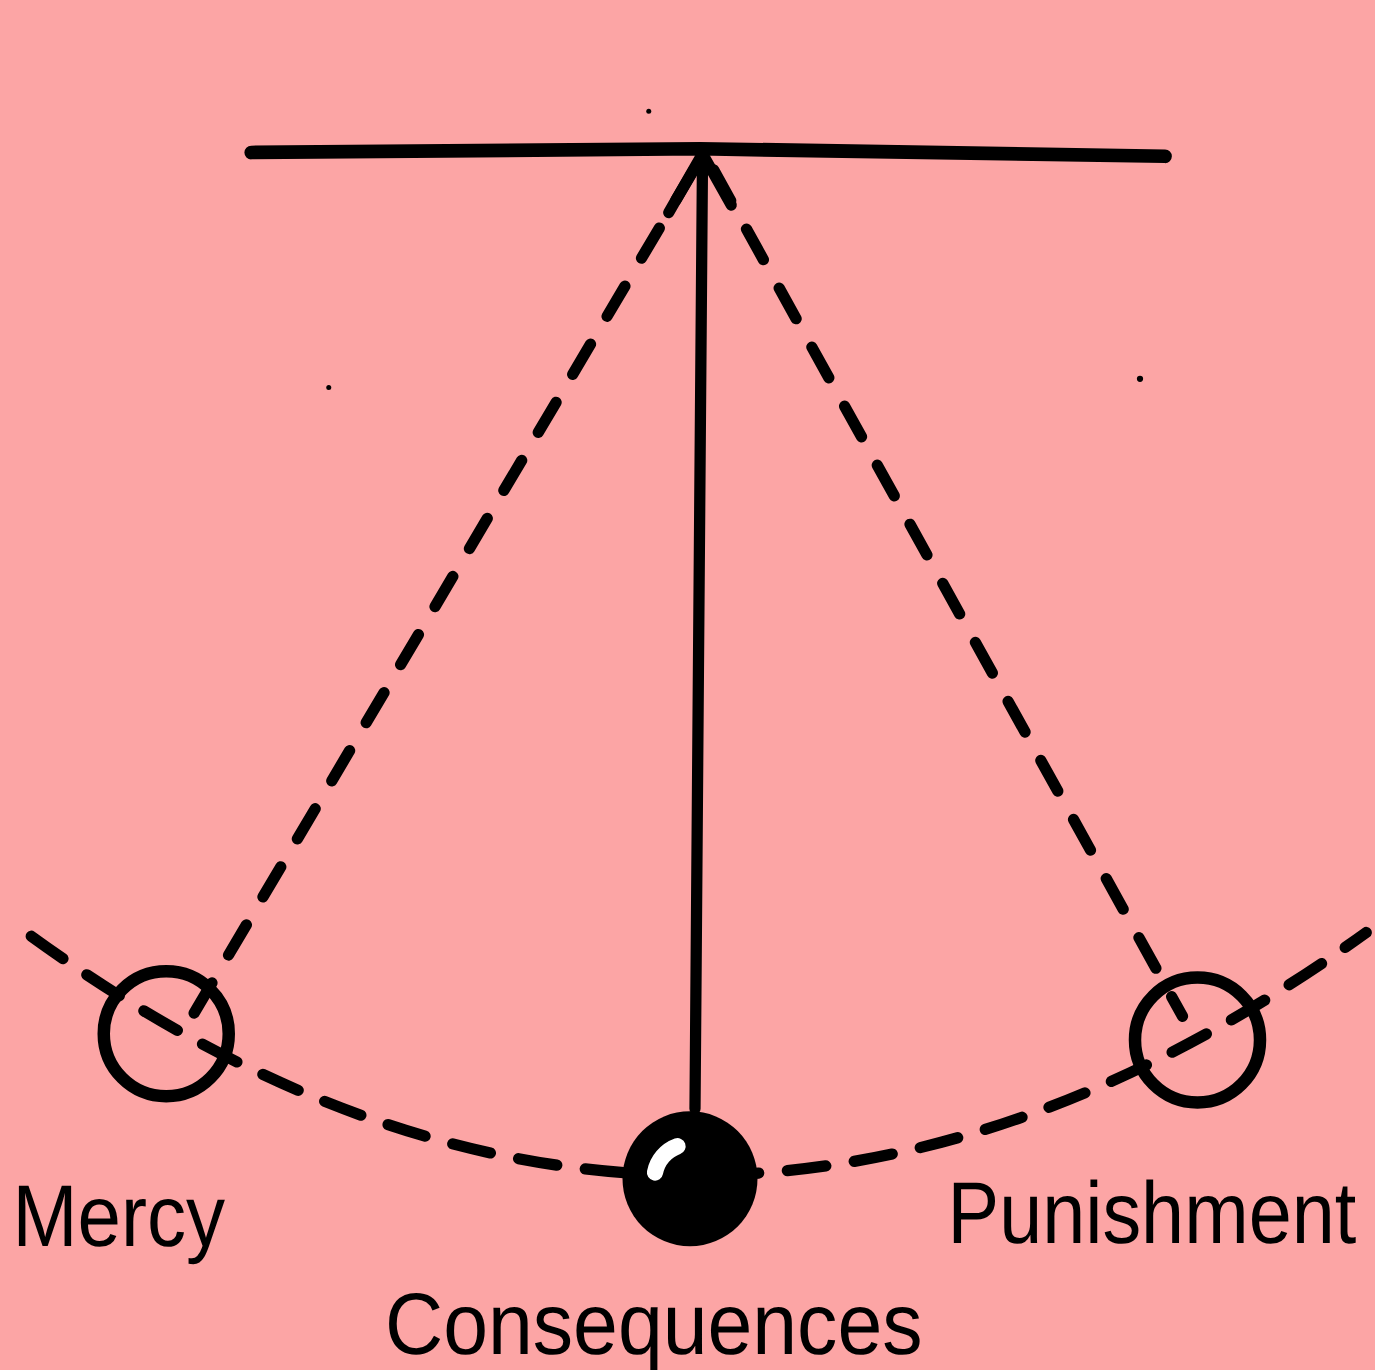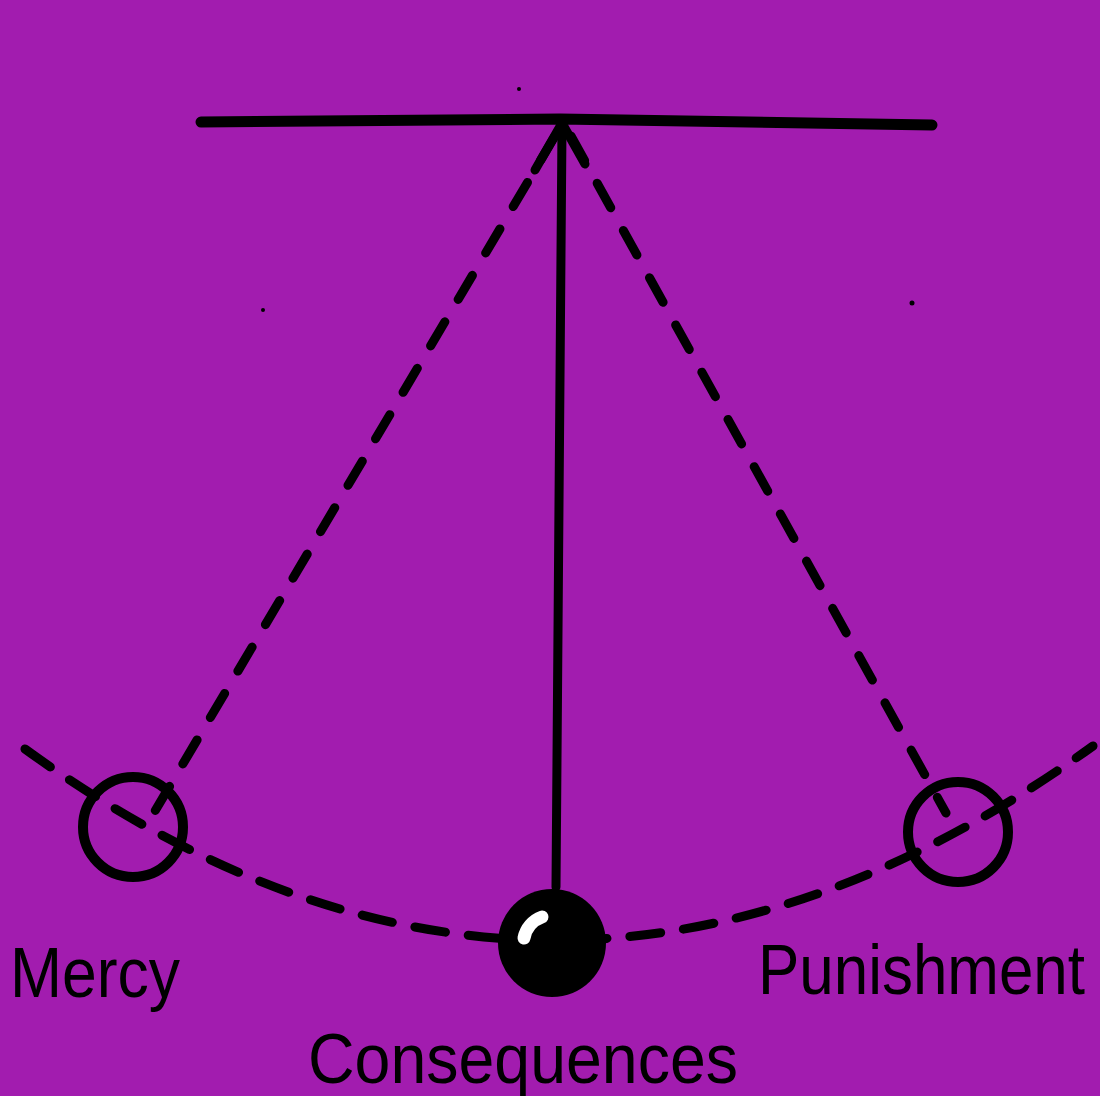--- a/index.html
+++ b/index.html
@@ -7,21 +7,21 @@
     padding: 0;
     width: 1100px;
     height: 1096px;
     overflow: hidden;
     background: #ffffff;
   }
   .stage {
     position: relative;
     width: 1100px;
     height: 1096px;
-    background: #a21caf;
+    background: #fca5a5;
   }
   svg {
     display: block;
   }
   .ink-stroke {
     fill: none;
     stroke: #000000;
     stroke-linecap: round;
     stroke-linejoin: round;
   }

